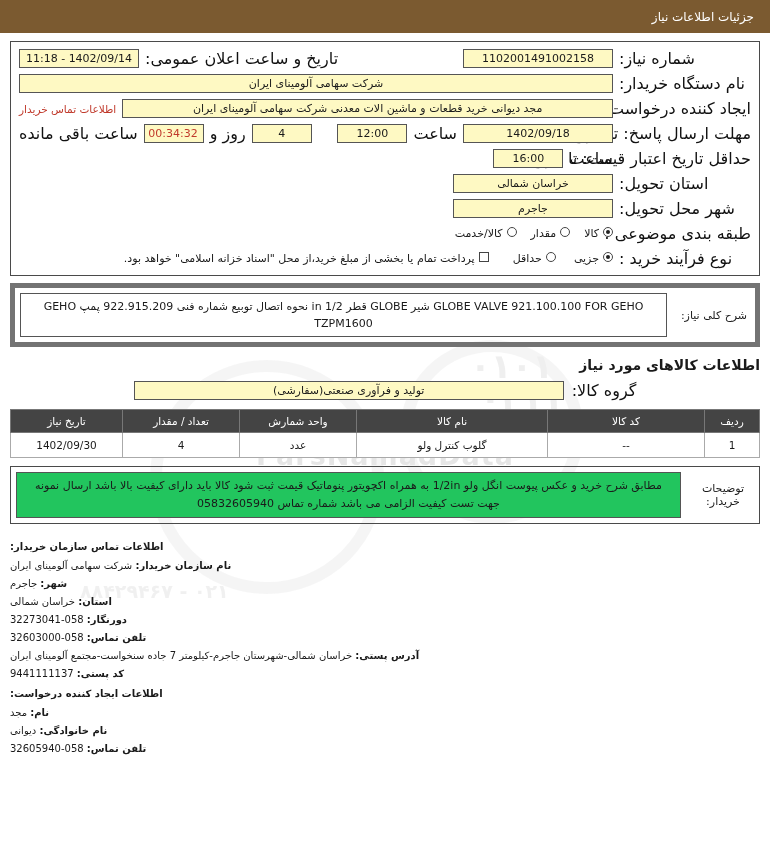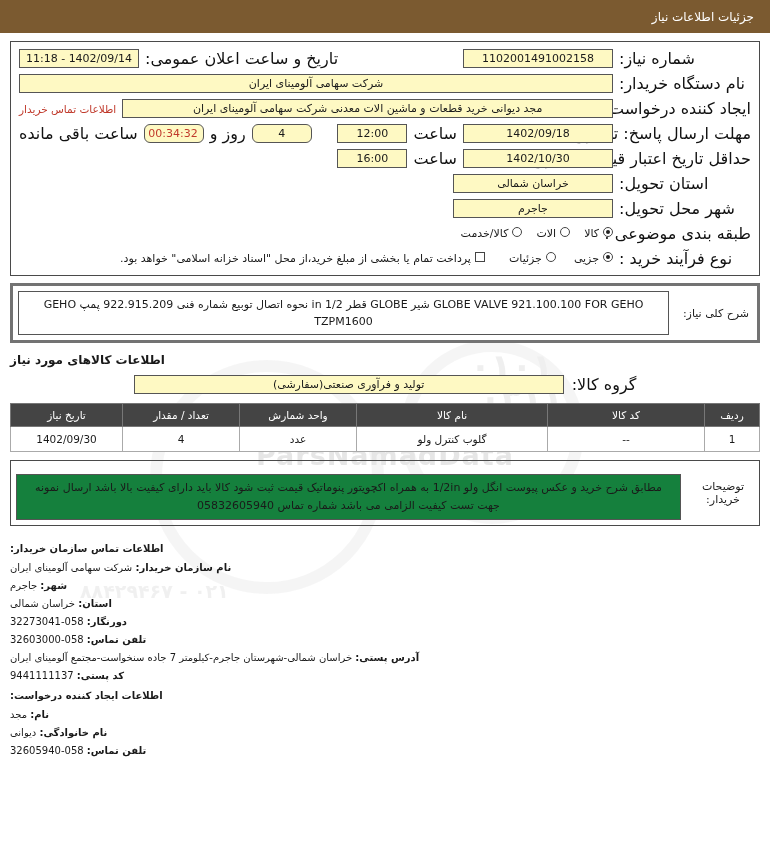--- a/index.html
+++ b/index.html
@@ -143,21 +143,21 @@
     font-size: 11px;
     background: #fef9c3;
     text-align: center;
     overflow: hidden;
     white-space: nowrap;
   }
   .fld.grow { flex: 1 1 auto; }
   .fld.w150 { width: 150px; flex: 0 0 150px; }
   .fld.w160 { width: 160px; flex: 0 0 160px; }
   .fld.w120 { width: 120px; flex: 0 0 120px; }
-  .fld.w60  { width: 60px;  flex: 0 0 60px; border-radius: 6px; }
+  .fld.w60  { width: 60px;  flex: 0 0 60px; }
   .fld.w70  { width: 70px;  flex: 0 0 70px; }
   .spacer { flex: 1 1 auto; }
 
   .link {
     color: #c0392b;
     font-size: 10.5px;
     white-space: nowrap;
     text-decoration: none;
     cursor: pointer;
     text-align: center;
@@ -203,21 +203,21 @@
     display: inline-block;
     box-sizing: border-box;
     background: #fff;
   }
   .note-text { font-size: 11px; }
 
   
   .desc-box {
     display: flex;
     align-items: stretch;
-    border: 3px solid #737373;
+    border: 5px solid #737373;
     margin-bottom: 8px;
   }
   .desc-label {
     flex: 0 0 82px;
     padding: 6px 6px;
     font-size: 11px;
     text-align: center;
     display: flex;
     align-items: center;
     justify-content: center;
@@ -230,22 +230,22 @@
     padding: 4px 6px;
     font-size: 11px;
     line-height: 17px;
     min-height: 40px;
     box-sizing: border-box;
     background: #fff;
     text-align: center;
   }
 
   .section-title {
-    text-align: left;
-    font-size: 12px;
+    text-align: right;
+    font-size: 14px;
     font-weight: bold;
     margin: 10px 0 8px 0;
   }
 
   .group-row {
     display: flex;
     align-items: center;
     justify-content: center;
     gap: 8px;
     margin-bottom: 9px;
@@ -288,25 +288,25 @@
     display: flex;
     align-items: center;
     justify-content: center;
     text-align: center;
     padding: 4px;
     box-sizing: border-box;
   }
   .notes-value {
     flex: 1 1 auto;
     border: 1px solid #555;
-    margin: 13px 6px 5px 5px;
+    margin: 5px 6px 5px 5px;
     padding: 4px 6px;
     font-size: 11px;
     line-height: 18px;
-    background: #15803d;
+    background: #22c55e;
     text-align: center;
     box-sizing: border-box;
   }
 
   
   .contact {
     margin-top: 14px;
     text-align: left;
     font-size: 10px;
     line-height: 17px;
@@ -368,21 +368,20 @@
         <span class="fld w70">12:00</span>
         <span class="spacer"></span>
         <span class="fld w60">4</span>
         <span class="lbl">روز و</span>
         <span class="fld w60 timer">00:34:32</span>
         <span class="lbl">ساعت باقی مانده</span>
       </div>
 
       <div class="frow">
         <span class="lbl w-right">حداقل تاریخ اعتبار قیمت: تا تاریخ:</span>
-        <span class="fld w150">1402/10/30</span>
         <span class="lbl">ساعت</span>
         <span class="fld w70">16:00</span>
         <span class="spacer"></span>
       </div>
 
       <div class="frow">
         <span class="lbl w-right">استان تحویل:</span>
         <span class="fld w160">خراسان شمالی</span>
         <span class="spacer"></span>
       </div>
@@ -395,38 +394,38 @@
 
       <div class="frow">
         <span class="lbl w-right">طبقه بندی موضوعی :</span>
         <span class="radios">
           <span class="radio-item">
             <span class="radio on"></span>
             <span>کالا</span>
           </span>
           <span class="radio-item">
             <span class="radio"></span>
-            <span>الات</span>
+            <span>مقدار</span>
           </span>
           <span class="radio-item">
             <span class="radio"></span>
             <span>کالا/خدمت</span>
           </span>
         </span>
       </div>
 
       <div class="frow">
         <span class="lbl w-right">نوع فرآیند خرید :</span>
         <span class="radio-item">
           <span class="radio on"></span>
           <span>جزیی</span>
         </span>
         <span class="radio-item" style="margin-right:12px;">
           <span class="radio"></span>
-          <span>جزئیات</span>
+          <span>حداقل</span>
         </span>
         <span class="radio-item" style="margin-right:18px;">
           <span class="chk"></span>
           <span class="note-text">پرداخت تمام یا بخشی از مبلغ خرید،از محل "اسناد خزانه اسلامی" خواهد بود.</span>
         </span>
       </div>
 
     </div>
 
     <div class="desc-box">

